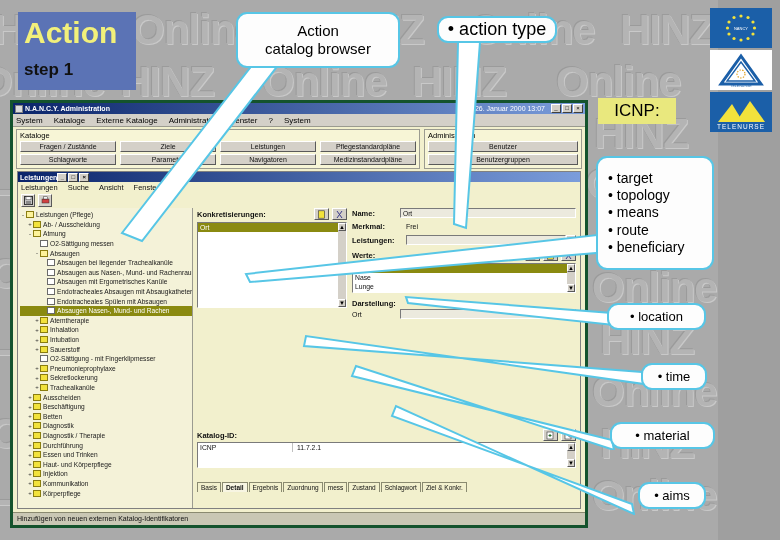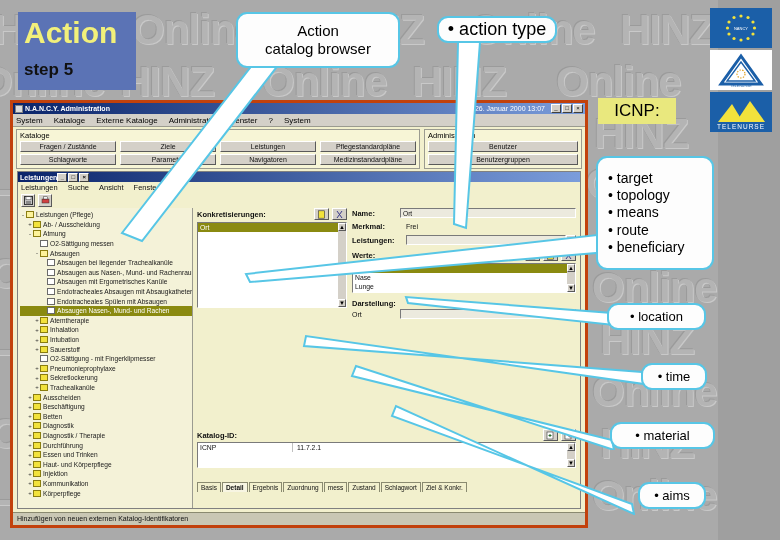--- a/index.html
+++ b/index.html
@@ -65,21 +65,21 @@
   .logo-tri{background:#ffffff;}
   .logo-tn{background:#1b5fa8;}
   .tn-label{
     position:absolute;bottom:0;left:0;right:0;height:10px;background:#1b5fa8;
     color:#fff;font-size:6.5px;letter-spacing:1px;text-align:center;line-height:10px;
   }
 
   
   .appwin{
     position:absolute;left:10px;top:100px;width:578px;height:428px;
-    border:3px solid #c2410c;box-sizing:border-box;background:#f2f0cd;
+    border:3px solid #14532d;box-sizing:border-box;background:#f2f0cd;
     z-index:10;overflow:hidden;
   }
   .tbar{
     height:11px;background:linear-gradient(90deg,#0a246a,#7b9ddb);
     display:flex;align-items:center;color:#fff;font-size:7px;padding:0 2px;
   }
   .tbar .tb-ico{width:8px;height:8px;background:#dcdcdc;margin-right:2px;flex:none;
     border:1px solid #808080;box-sizing:border-box;}
   .tbar .tb-title{flex:1;white-space:nowrap;overflow:hidden;font-weight:bold;}
   .tbar .tb-date{margin-right:6px;white-space:nowrap;}
@@ -219,21 +219,21 @@
   <div class="wm" style="left:-10px;top:330px;font-size:42px;">HINZ</div>
   <div class="wm" style="left:-10px;top:410px;font-size:42px;">Online</div>
   <div class="wm" style="left:-10px;top:480px;font-size:42px;">HINZ</div>
 
   <div class="wm-right-strip"></div>
   <div class="wm-vert">HINZ Online</div>
 </div>
 
 <div class="title-box"></div>
 <div class="title-main">Action</div>
-<div class="title-sub">step 5</div>
+<div class="title-sub">step 1</div>
 
 <div class="logos">
   <div class="logo logo-eu">
     <svg width="62" height="40" viewBox="0 0 62 40">
       <g fill="#f2e23c">
         <circle cx="31" cy="8" r="1.6"></circle>
           <circle cx="24" cy="9.5" r="1.6"></circle>
           <circle cx="38" cy="9.5" r="1.6"></circle>
         <circle cx="19" cy="14" r="1.6"></circle>
           <circle cx="43" cy="14" r="1.6"></circle>

